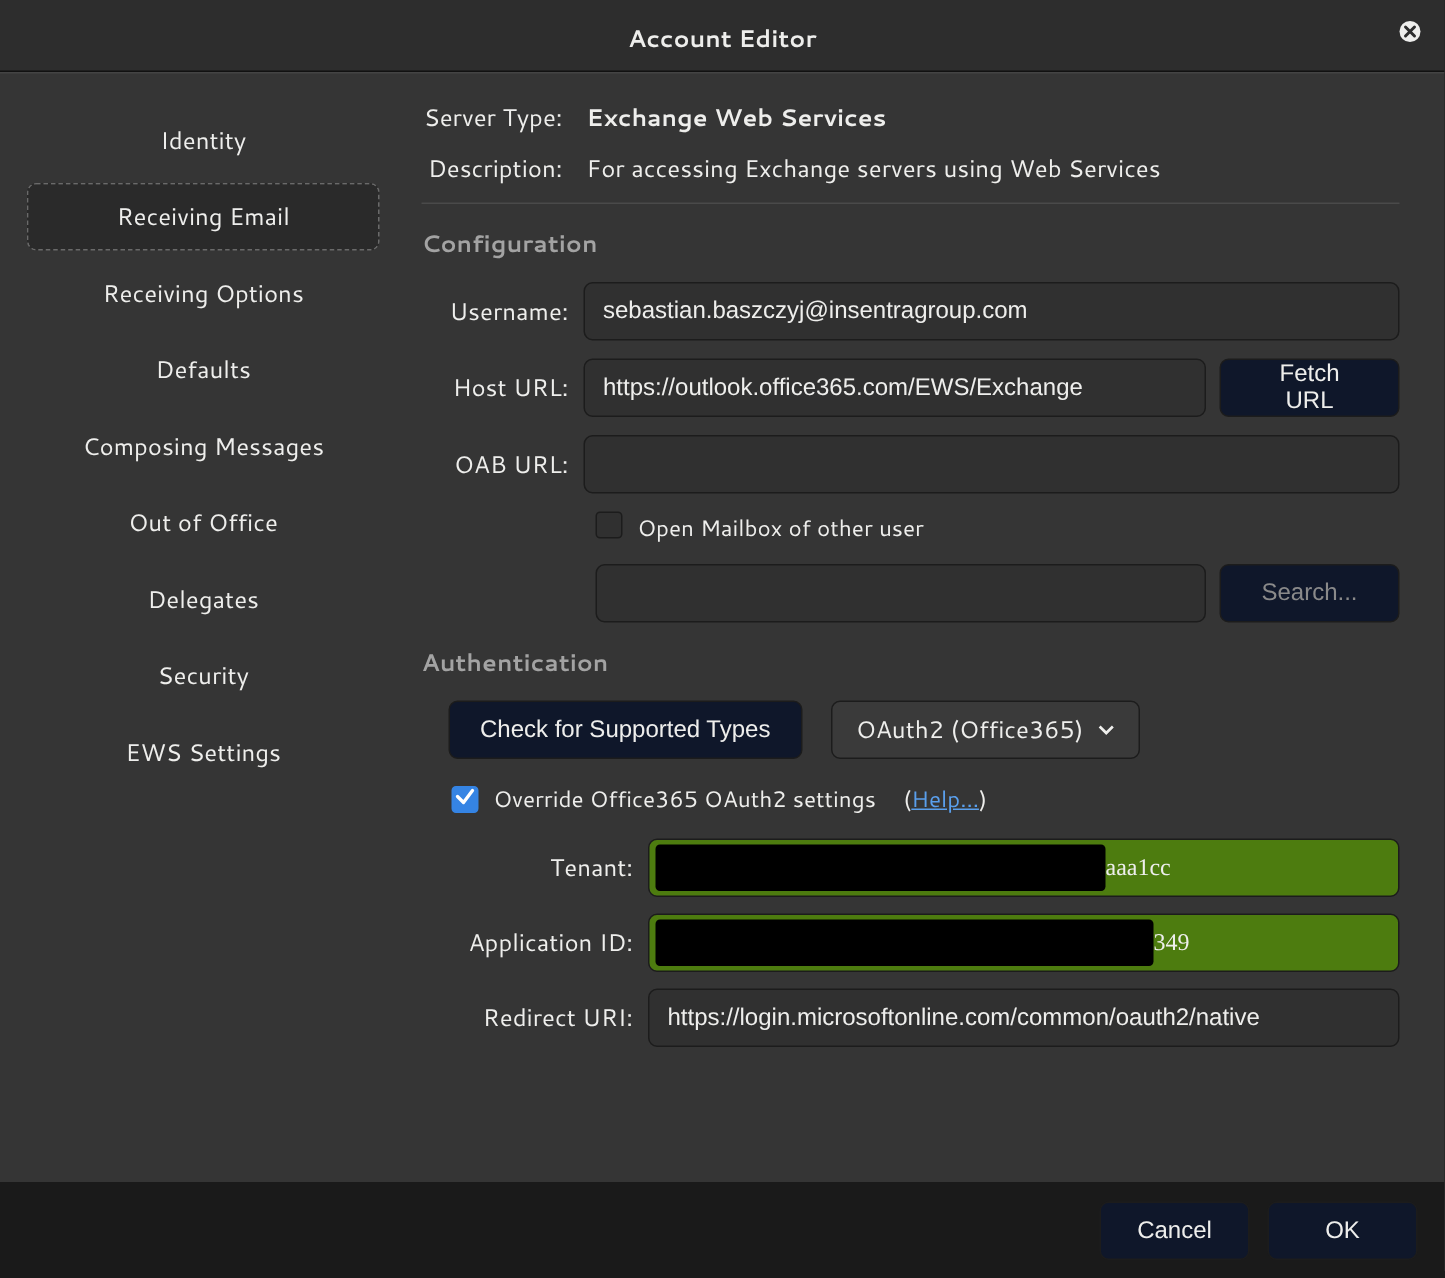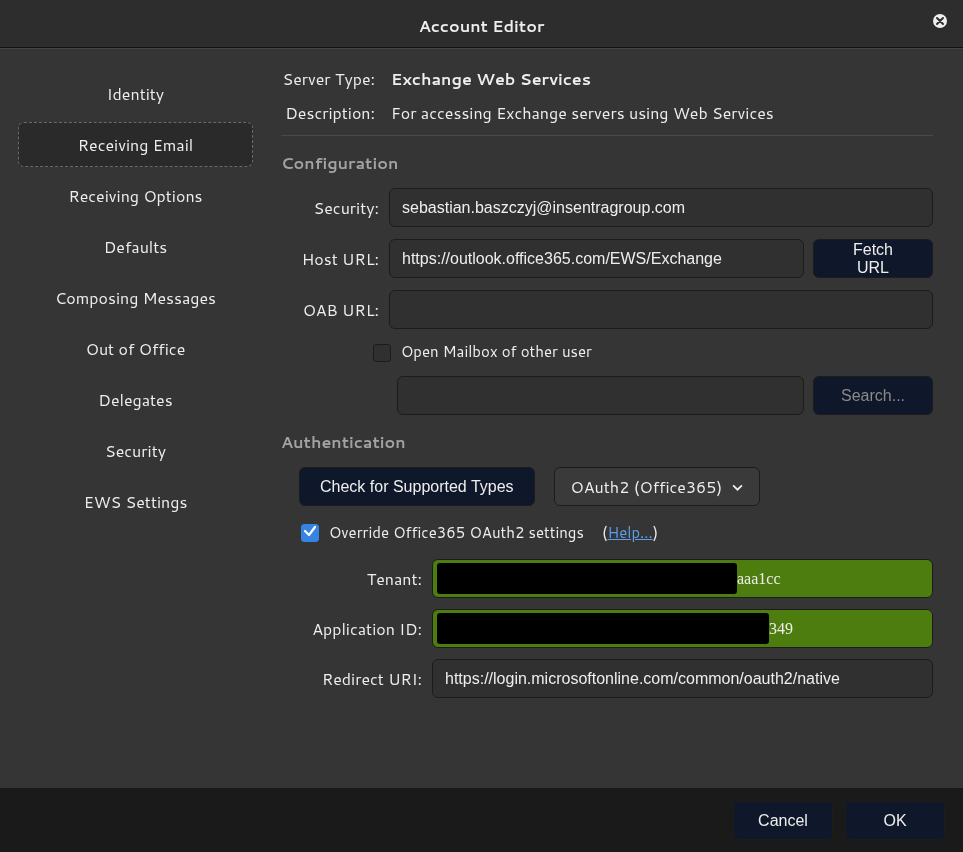--- a/index.html
+++ b/index.html
@@ -146,22 +146,22 @@
     align-items: center;
     justify-content: center;
   }
   .btn.disabled {
     color: #8a8a8a;
     cursor: default;
   }
   .fetch-btn { width: 120px; margin-left: 9px; }
   .checkbox-row {
     display: flex;
-    align-items: flex-end;
-    margin-left: 92px;
+    align-items: flex-start;
+    margin-left: 116px;
     margin-bottom: 14px;
     gap: 10px;
   }
   .cbox {
     width: 18px;
     height: 18px;
     border: 1px solid #1c1c1c;
     border-radius: 3px;
     background: #303030;
     cursor: pointer;
@@ -297,21 +297,21 @@
       <div class="row">
         <div class="lbl lbl-top">Description:</div>
         <div class="val">For accessing Exchange servers using Web Services</div>
       </div>
 
       <hr class="hr">
 
       <div class="section-title">Configuration</div>
 
       <div class="form-row">
-        <div class="form-lbl">Security:</div>
+        <div class="form-lbl">Username:</div>
         <input type="text" class="text-input" value="sebastian.baszczyj@insentragroup.com" style="">
       </div>
 
       <div class="form-row">
         <div class="form-lbl">Host URL:</div>
         <input type="text" class="text-input" value="https://outlook.office365.com/EWS/Exchange" style="">
         <button class="btn fetch-btn">Fetch URL</button>
       </div>
 
       <div class="form-row">

